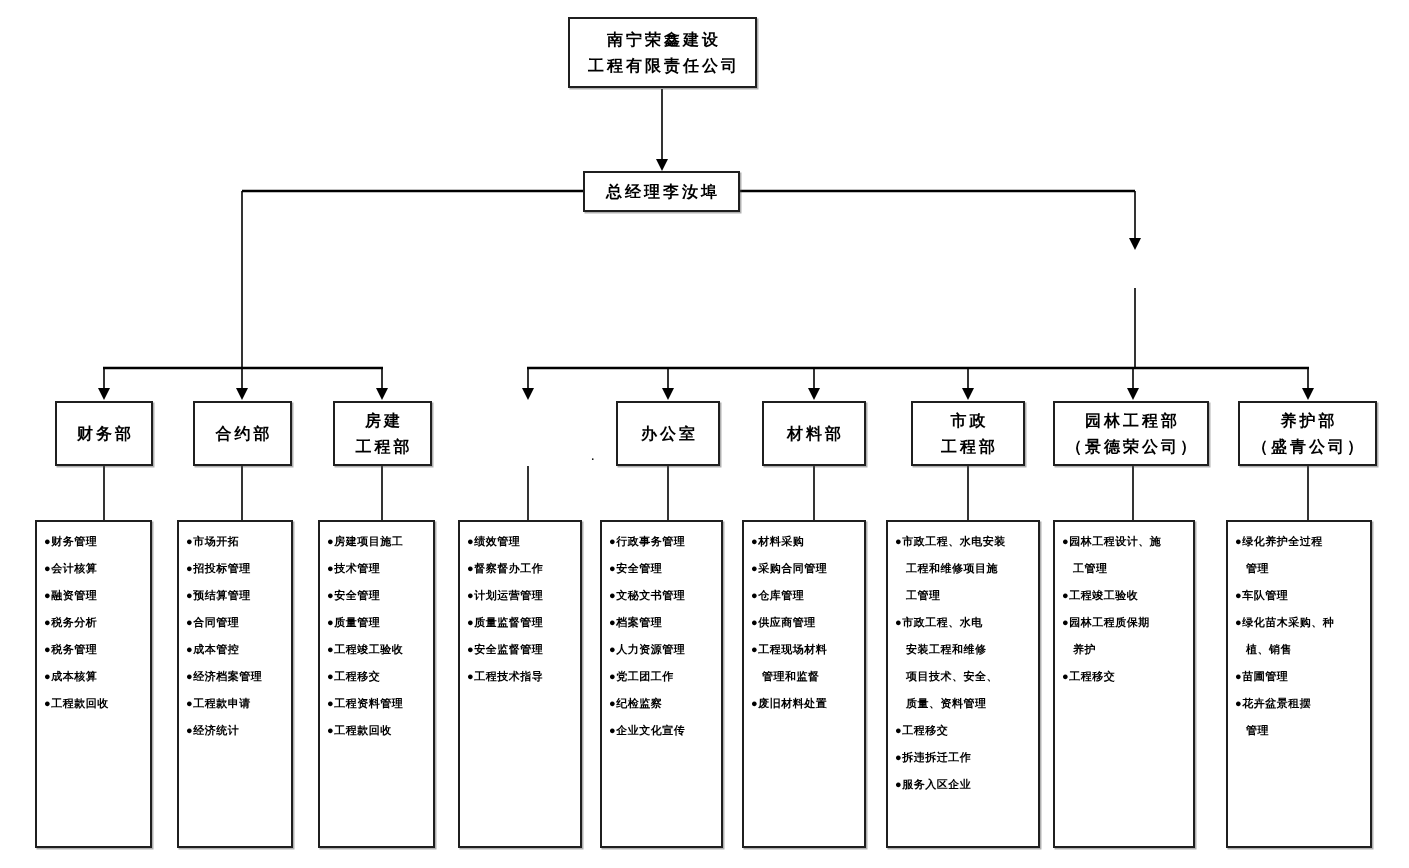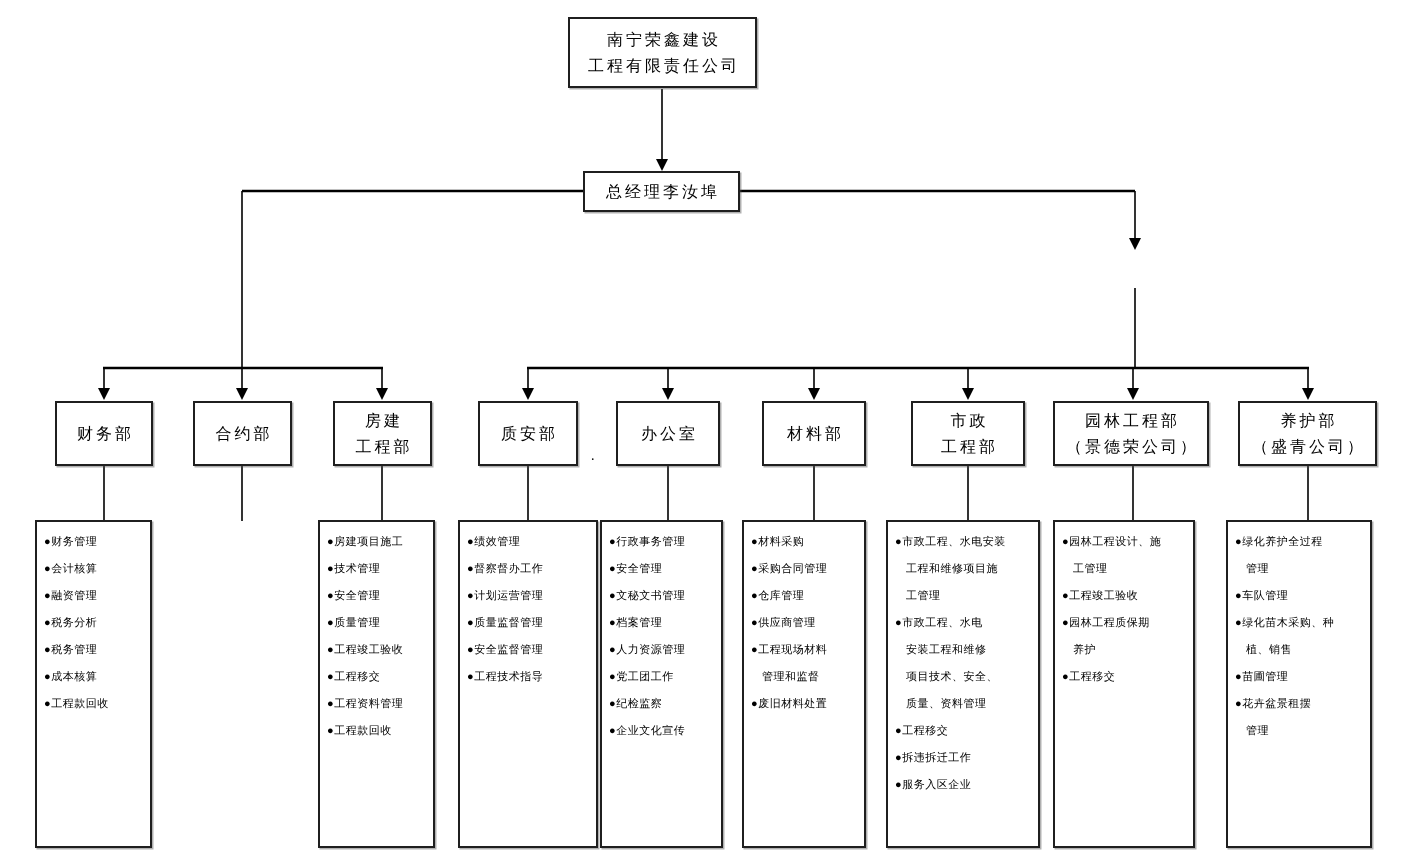--- a/index.html
+++ b/index.html
@@ -1,21 +1,21 @@
 <!DOCTYPE html>
 <html><head>
 <meta charset="utf-8">
 <style>
   html,body{margin:0;padding:0;background:#ffffff;}
   *{box-sizing:border-box;}
   body{font-family:"Liberation Serif","DejaVu Serif",serif;color:#000;}
   .stage{position:relative;width:1409px;height:868px;background:#fff;overflow:hidden;}
   .wires{position:absolute;left:0;top:0;width:1409px;height:868px;z-index:1;}
   .box{position:absolute;background:#fff;border:2px solid #1f1f1f;z-index:2;
-       box-shadow:1.5px 1.5px 0 rgba(80,80,80,.45);}
+       box-shadow:1.5px 1.5px 0 rgba(80,80,80,.45);font-weight:bold;}
   .title{display:flex;align-items:center;justify-content:center;text-align:center;}
   .title span{white-space:pre-line;font-size:16px;line-height:26px;letter-spacing:3px;padding-left:3px;}
   .list{padding:6px 3px 0 7px;overflow:hidden;}
   .duty{white-space:pre-line;font-size:11px;line-height:27px;letter-spacing:.5px;
         padding-left:11px;text-indent:-11px;}
   .dot{position:absolute;z-index:2;font-size:14px;line-height:14px;}
 </style>
 </head>
 <body>
 
@@ -83,23 +83,20 @@
   <div class="box title" style="left:55px;top:401px;width:98px;height:65px">
     <span>财务部</span>
   </div>
   <div class="box title" style="left:193px;top:401px;width:99px;height:65px">
     <span>合约部</span>
   </div>
   <div class="box title" style="left:333px;top:401px;width:99px;height:65px">
     <span>房建
 工程部</span>
   </div>
-  <div class="box title" style="left:478px;top:401px;width:100px;height:65px">
-    <span>质安部</span>
-  </div>
   <div class="box title" style="left:762px;top:401px;width:104px;height:65px">
     <span>材料部</span>
   </div>
   <div class="box title" style="left:616px;top:401px;width:104px;height:65px">
     <span>办公室</span>
   </div>
   <div class="box title" style="left:911px;top:401px;width:114px;height:65px">
     <span>市政
 工程部</span>
   </div>
@@ -113,32 +110,42 @@
   </div>
 
   <div class="box list" style="left:35px;top:520px;width:117px;height:328px">
       <div class="duty">●财务管理</div>
       <div class="duty">●会计核算</div>
       <div class="duty">●融资管理</div>
       <div class="duty">●税务分析</div>
       <div class="duty">●税务管理</div>
       <div class="duty">●成本核算</div>
       <div class="duty">●工程款回收</div>
+    </div>
+  <div class="box list" style="left:177px;top:520px;width:116px;height:328px">
+      <div class="duty">●市场开拓</div>
+      <div class="duty">●招投标管理</div>
+      <div class="duty">●预结算管理</div>
+      <div class="duty">●合同管理</div>
+      <div class="duty">●成本管控</div>
+      <div class="duty">●经济档案管理</div>
+      <div class="duty">●工程款申请</div>
+      <div class="duty">●经济统计</div>
     </div>
   <div class="box list" style="left:318px;top:520px;width:117px;height:328px">
       <div class="duty">●房建项目施工</div>
       <div class="duty">●技术管理</div>
       <div class="duty">●安全管理</div>
       <div class="duty">●质量管理</div>
       <div class="duty">●工程竣工验收</div>
       <div class="duty">●工程移交</div>
       <div class="duty">●工程资料管理</div>
       <div class="duty">●工程款回收</div>
     </div>
-  <div class="box list" style="left:458px;top:520px;width:140px;height:328px">
+  <div class="box list" style="left:458px;top:520px;width:124px;height:328px">
       <div class="duty">●绩效管理</div>
       <div class="duty">●督察督办工作</div>
       <div class="duty">●计划运营管理</div>
       <div class="duty">●质量监督管理</div>
       <div class="duty">●安全监督管理</div>
       <div class="duty">●工程技术指导</div>
     </div>
   <div class="box list" style="left:600px;top:520px;width:123px;height:328px">
       <div class="duty">●行政事务管理</div>
       <div class="duty">●安全管理</div>

